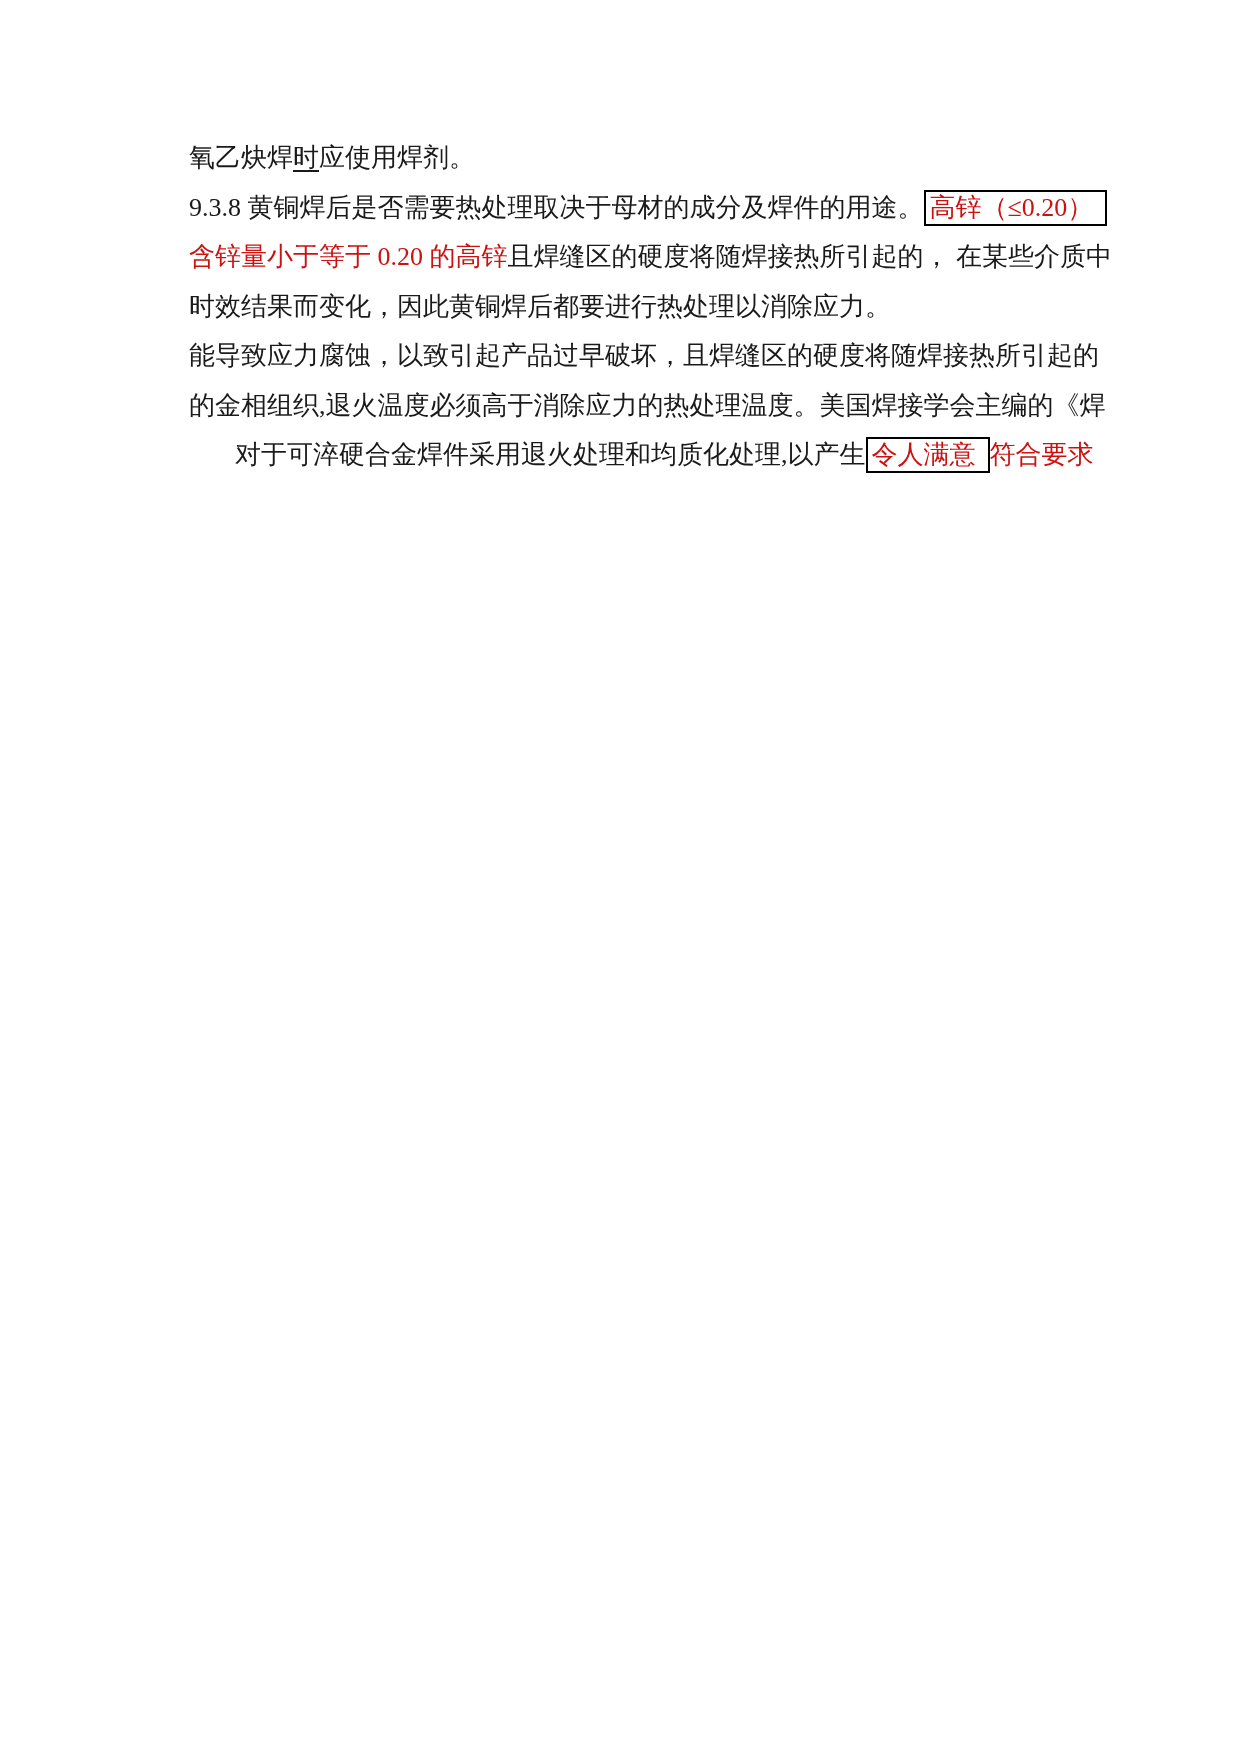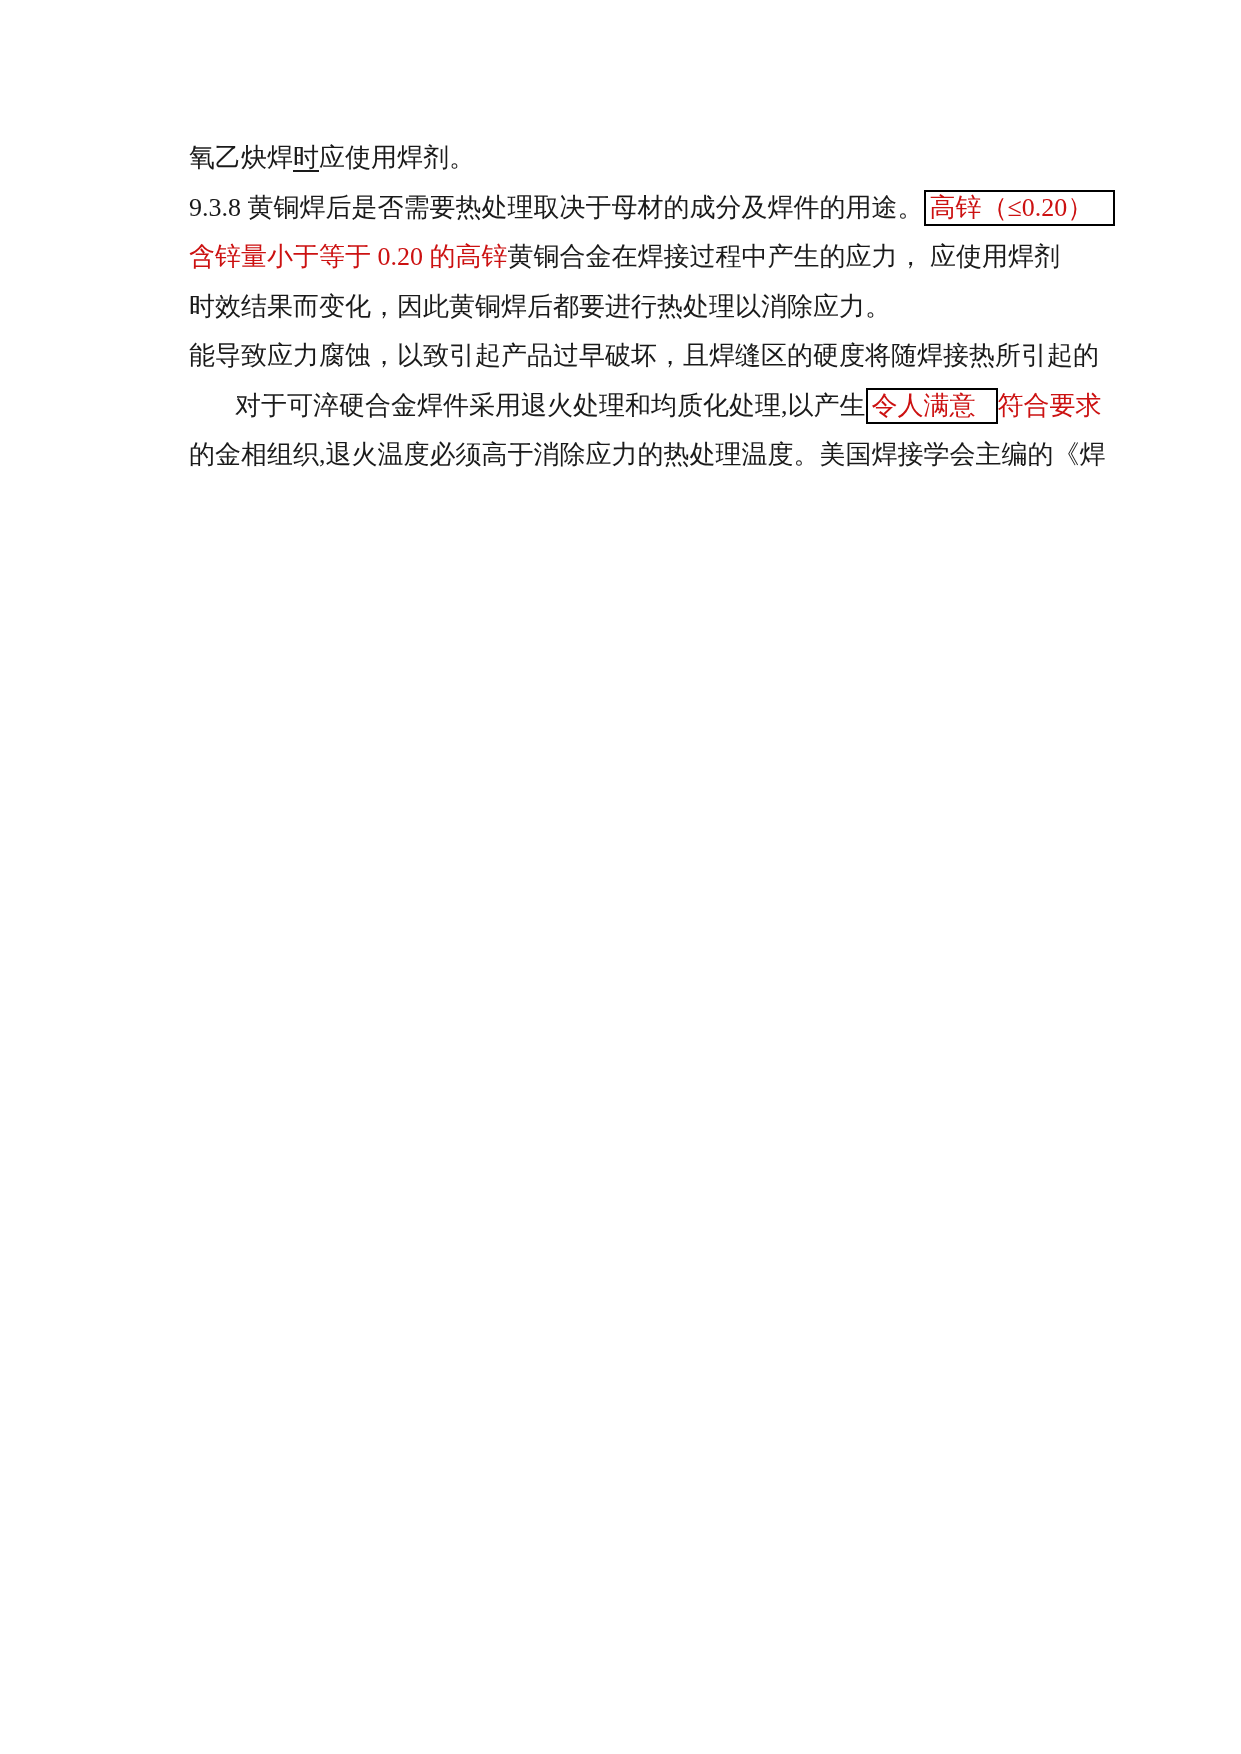--- a/index.html
+++ b/index.html
@@ -34,50 +34,50 @@
     text-decoration: underline;
     text-underline-offset: 4px;
   }
   .ins-red {
     color: #cc1111;
     text-underline-offset: 4px;
   }
   .box-red {
     color: #cc1111;
     border: 2px solid #000000;
-    padding: 1px 20px 2px 4px;
+    padding: 1px 12px 2px 4px;
   }
 </style>
 </head>
 <body>
 
 <div class="doc">
 
   <div class="line">
     <span>氧乙炔焊</span><span class="u-black">时</span><span>应使用焊剂。</span>
   </div>
 
   <div class="line">
     <span>9.3.8  黄铜焊后是否需要热处理取决于母材的成分及焊件的用途。</span><span class="box-red">高锌（≤0.20）</span>
   </div>
 
   <div class="line">
-    <span class="ins-red">含锌量小于等于 0.20 的高锌</span><span>黄铜合金在焊接过程中产生的应力， 应使用焊剂</span>
+    <span class="ins-red">含锌量小于等于 0.20 的高锌</span><span>且焊缝区的硬度将随焊接热所引起的， 在某些介质中</span>
   </div>
 
   <div class="line">
     <span>时效结果而变化，因此黄铜焊后都要进行热处理以消除应力。</span>
   </div>
 
   <div class="line">
     <span>能导致应力腐蚀，以致引起产品过早破坏，且焊缝区的硬度将随焊接热所引起的</span>
   </div>
 
+  <div class="line">
+    <span>的金相组织,退火温度必须高于消除应力的热处理温度。美国焊接学会主编的《焊</span>
+  </div>
+
   <div class="line indent">
     <span>对于可淬硬合金焊件采用退火处理和均质化处理,以产生</span><span class="box-red">令人满意</span><span class="ins-red">符合要求</span>
-  </div>
-
-  <div class="line">
-    <span>的金相组织,退火温度必须高于消除应力的热处理温度。美国焊接学会主编的《焊</span>
   </div>
 
 
 </div>
 
 </body></html>

